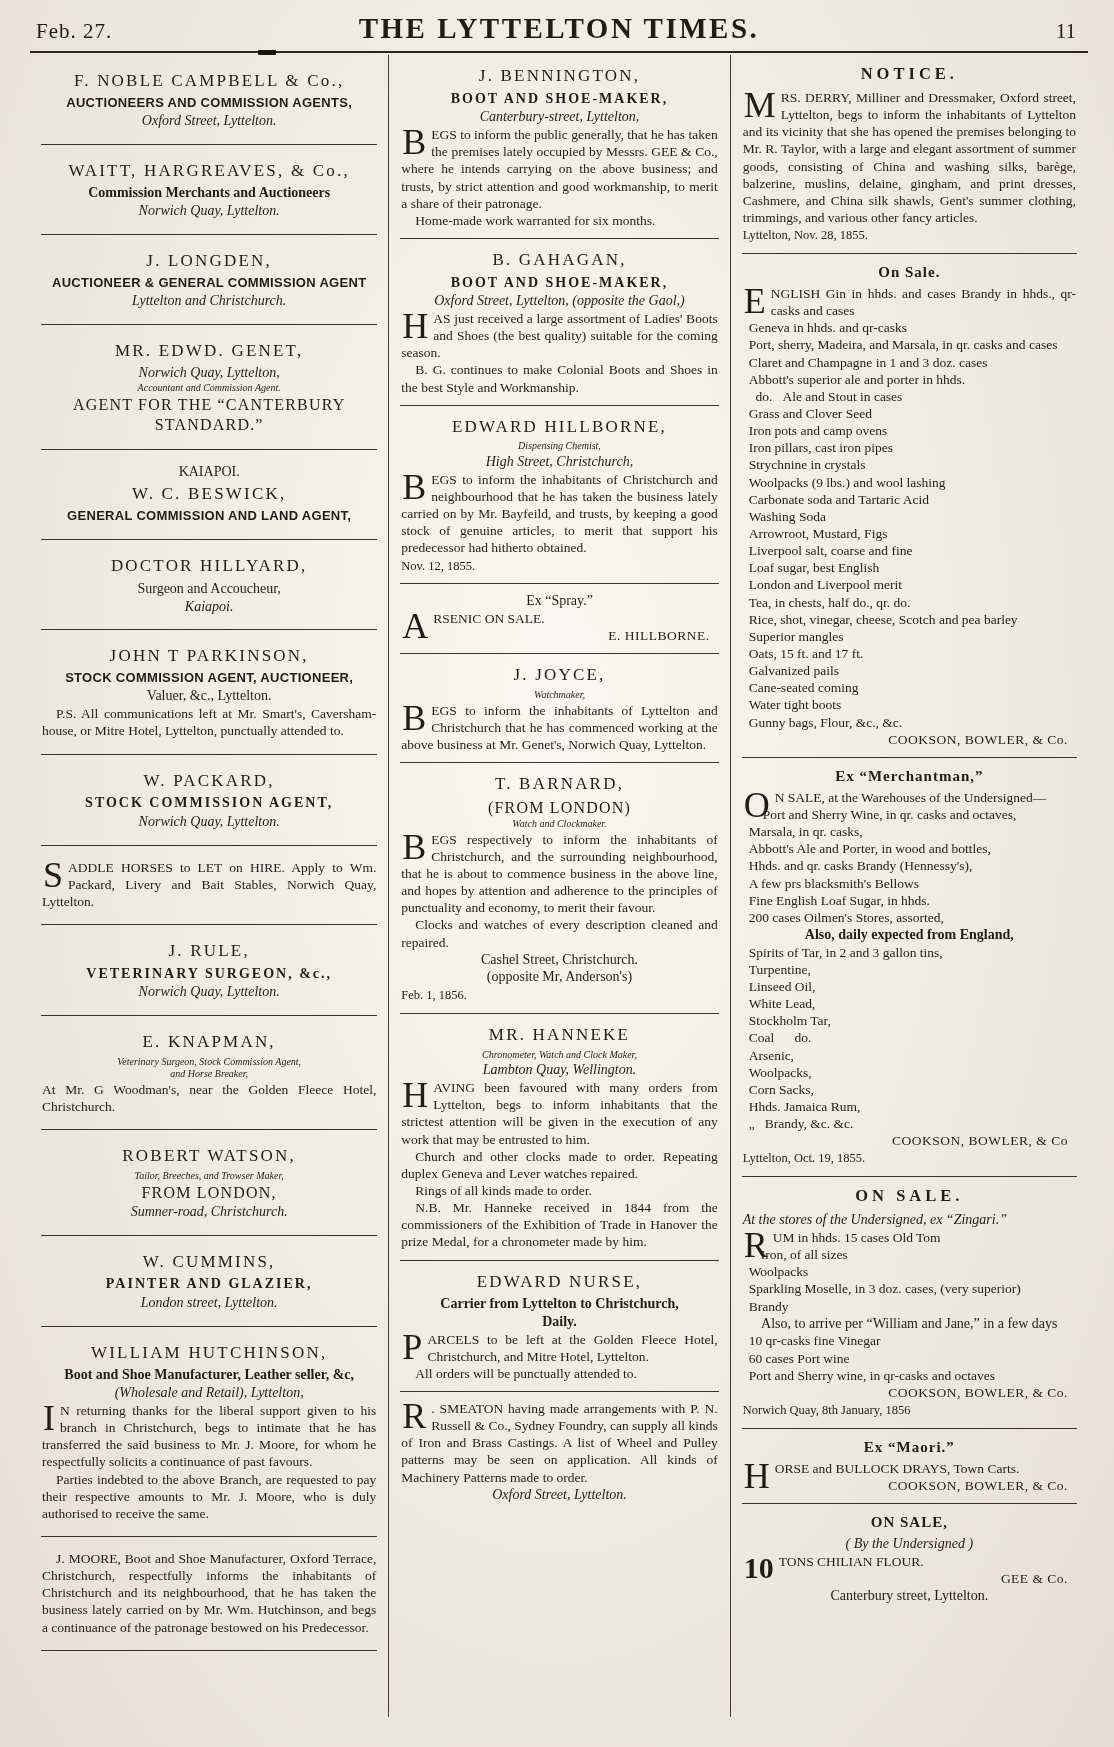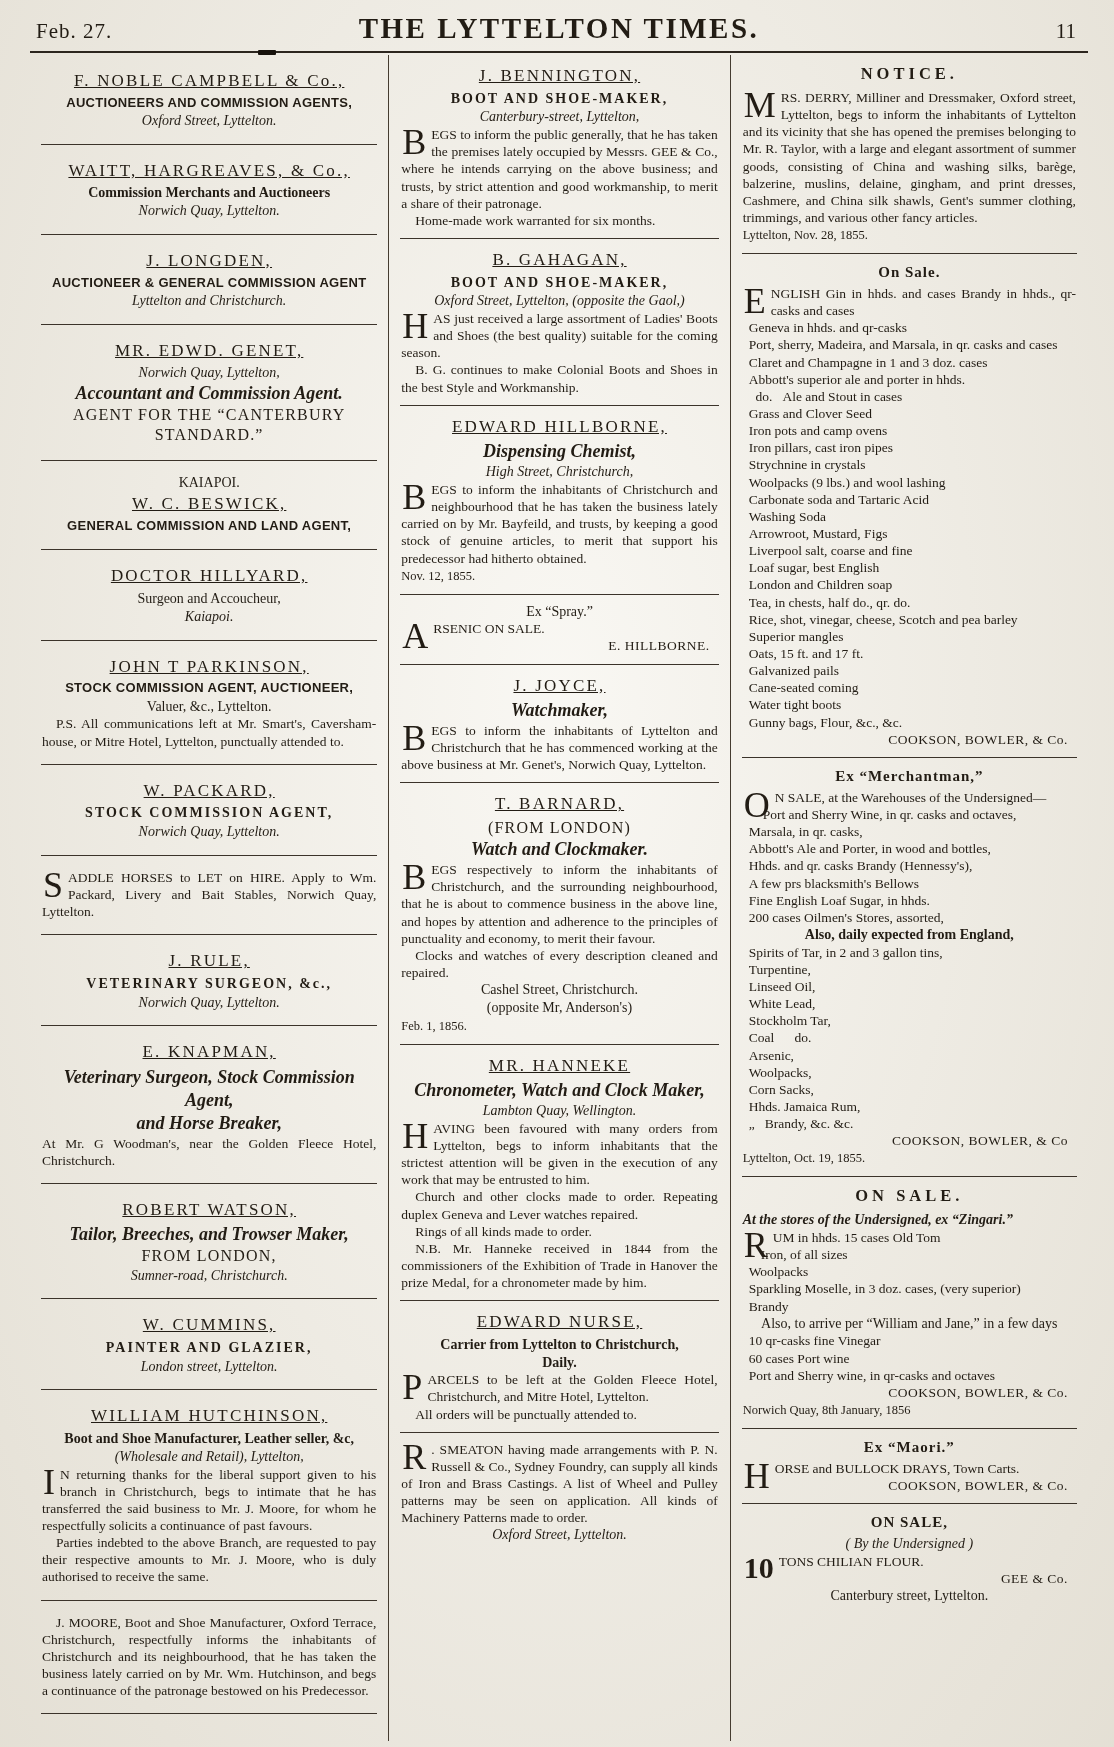--- a/index.html
+++ b/index.html
@@ -20,26 +20,26 @@
   .ink-dash { position:absolute; left:258px; top:50px; width:18px; height:5px; background:#17120c; border-radius:1px; }
   
   .columns { display:grid; grid-template-columns:1.05fr 1fr 1.05fr; min-height:1662px; margin-top:2px; }
   .column { padding:0 11px; min-width:0; }
   .column + .column { border-left:1px solid #453c30; }
   .ad { padding:8px 1px 9px; overflow:hidden; }
   .ad + .ad { border-top:1px solid #3b332a; }
   .col-0 .ad { padding:13px 1px 14px; }
   
   .ln { margin:0; font-size:13.5px; line-height:1.27; }
-  .name { text-align:center; font-size:17px; letter-spacing:2.2px; margin:2px 0 3px;text-decoration:underline; }
+  .name { text-align:center; font-size:17px; letter-spacing:2.2px; margin:2px 0 3px; }
   .gothic { text-align:center; font-family:"Liberation Sans", sans-serif; font-weight:bold; font-size:13px; letter-spacing:0.3px; margin:1px 0; }
   .boldcaps { text-align:center; font-weight:bold; font-size:14px; letter-spacing:2px; margin:1px 0; }
-  .black { text-align:center; font-weight:bold; font-style:italic; font-size:18px; }
+  .black { text-align:center; font-weight:normal; font-style:italic; font-size:10px; }
   .italic { text-align:center; font-style:italic; font-size:14px; }
-  .italic-left { text-align:left; font-style:italic; font-size:14px;font-weight:bold; }
+  .italic-left { text-align:left; font-style:italic; font-size:14px; }
   .center { text-align:center; font-size:14px; }
   .smallcaps { text-align:center; font-size:16px; letter-spacing:1.2px; }
   .bold { text-align:center; font-weight:bold; font-size:14px; }
   .heading { text-align:center; font-weight:bold; font-size:16.5px; letter-spacing:4px; margin:1px 0 4px; }
   .subhead { text-align:center; font-weight:bold; font-size:15px; letter-spacing:1px; margin:1px 0 3px; }
   .body { text-align:justify; text-indent:14px; }
   .bodyni { text-align:justify; }
   .drop { text-align:justify; }
   .dropnum { text-align:left; }
   .list { text-align:left; padding-left:18px; text-indent:-12px; }
@@ -220,21 +220,21 @@
           <p class="ln list"><span>Grass and Clover Seed</span></p>
           <p class="ln list"><span>Iron pots and camp ovens</span></p>
           <p class="ln list"><span>Iron pillars, cast iron pipes</span></p>
           <p class="ln list"><span>Strychnine in crystals</span></p>
           <p class="ln list"><span>Woolpacks (9 lbs.) and wool lashing</span></p>
           <p class="ln list"><span>Carbonate soda and Tartaric Acid</span></p>
           <p class="ln list"><span>Washing Soda</span></p>
           <p class="ln list"><span>Arrowroot, Mustard, Figs</span></p>
           <p class="ln list"><span>Liverpool salt, coarse and fine</span></p>
           <p class="ln list"><span>Loaf sugar, best English</span></p>
-          <p class="ln list"><span>London and Children soap</span></p>
+          <p class="ln list"><span>London and Liverpool merit</span></p>
           <p class="ln list"><span>Tea, in chests, half do., qr. do.</span></p>
           <p class="ln list"><span>Rice, shot, vinegar, cheese, Scotch and pea barley</span></p>
           <p class="ln list"><span>Superior mangles</span></p>
           <p class="ln list"><span>Oats, 15 ft. and 17 ft.</span></p>
           <p class="ln list"><span>Galvanized pails</span></p>
           <p class="ln list"><span>Cane-seated coming</span></p>
           <p class="ln list"><span>Water tight boots</span></p>
           <p class="ln list"><span>Gunny bags, Flour, &amp;c., &amp;c.</span></p>
           <p class="ln right"><span>COOKSON, BOWLER, &amp; Co.</span></p>
         </section>

